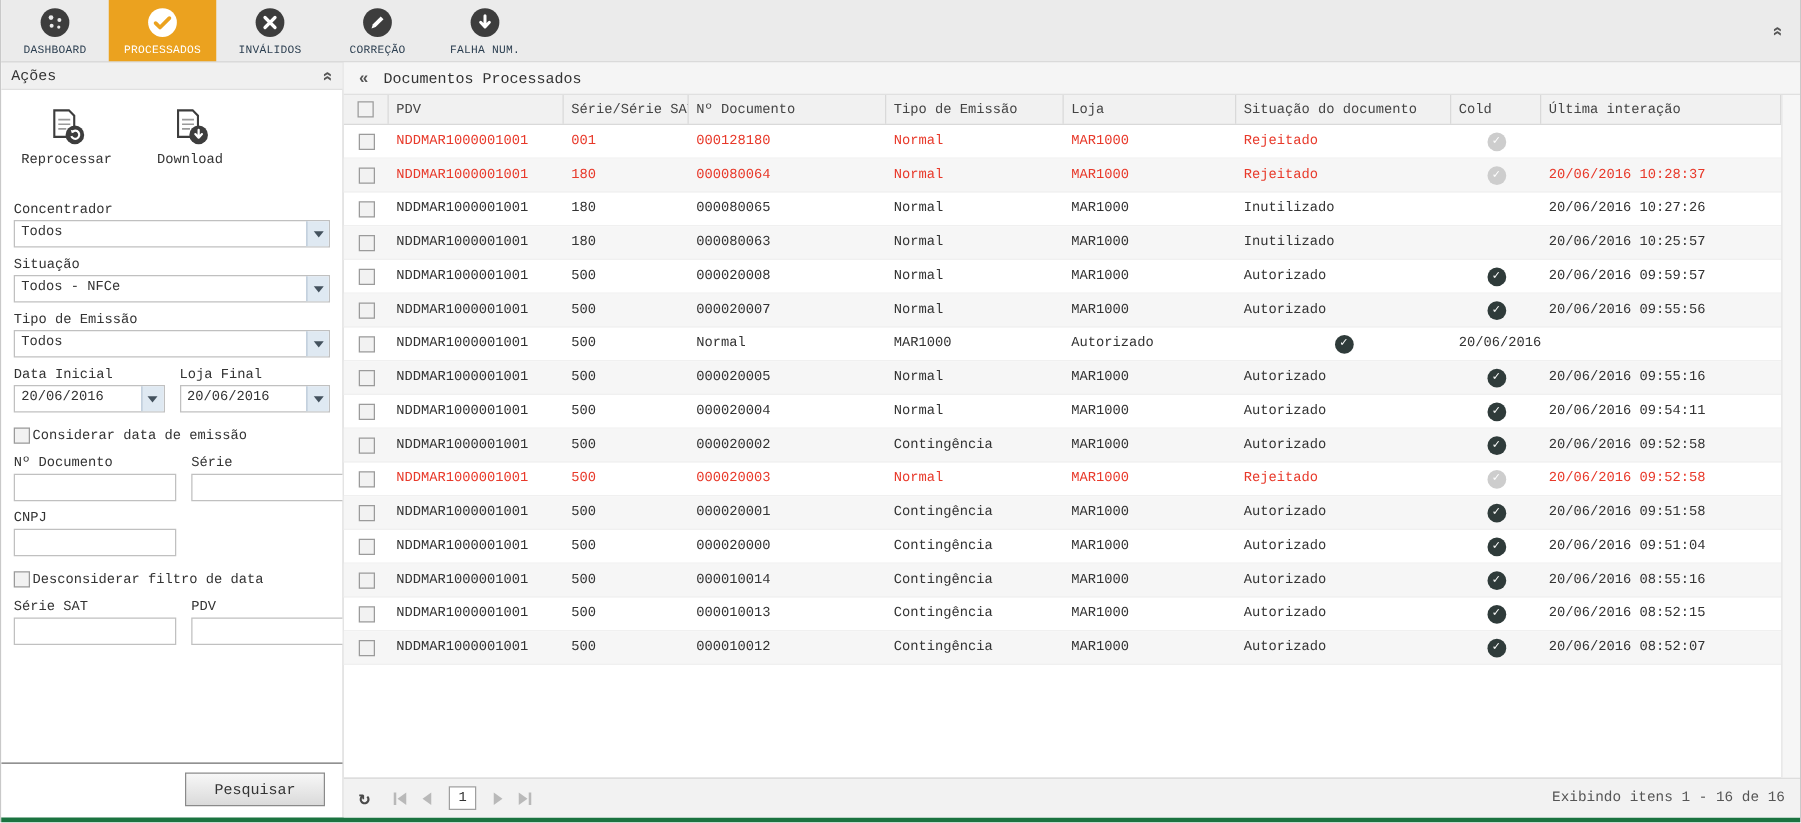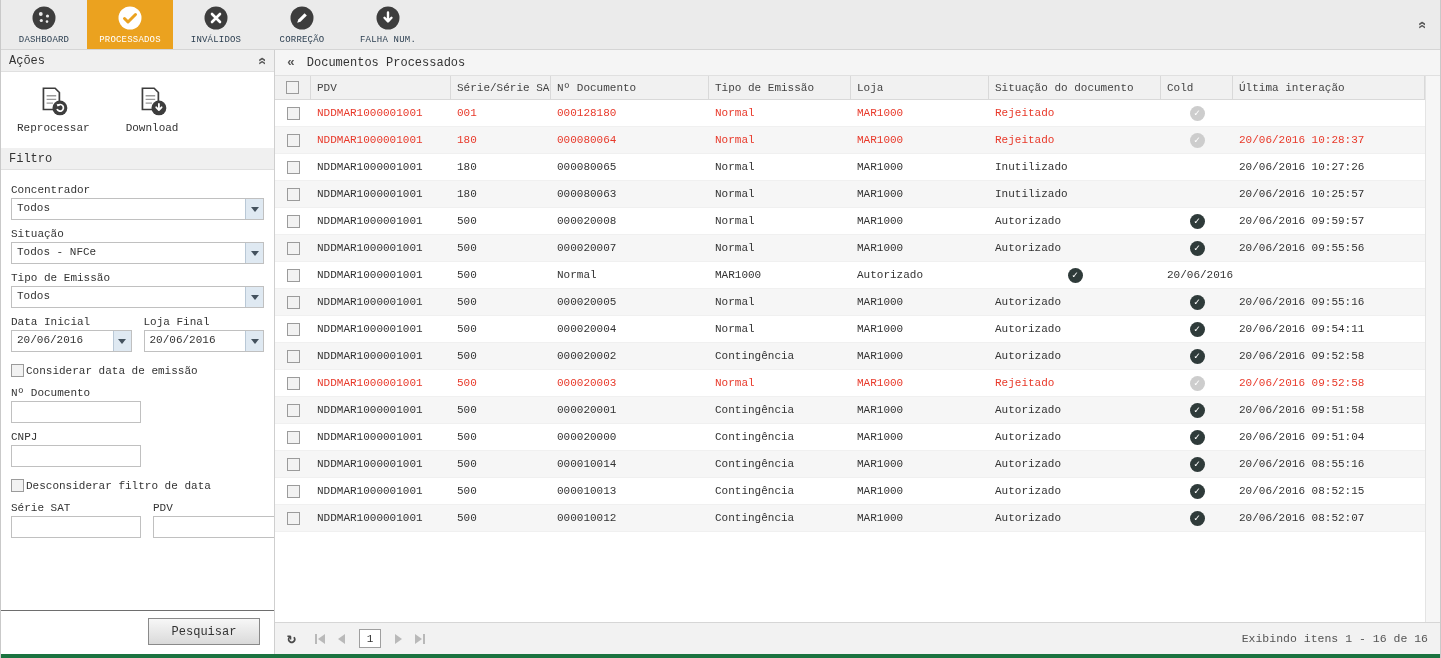--- a/index.html
+++ b/index.html
@@ -164,23 +164,20 @@
                 <path d="M7 4 h11 l4 4 v16 h-15 z" fill="#fff" stroke="#3d3d3d" stroke-width="1.6"></path>
                 <path d="M10 11 h9 M10 14.5 h9 M10 18 h6" stroke="#9a9a9a" stroke-width="1.3"></path>
                 <circle cx="22.5" cy="22.5" r="7" fill="#3d3d3d"></circle>
                 <path d="M22.5 18.8 V24 M20 21.9 l2.5 2.7 2.5-2.7" fill="none" stroke="#fff" stroke-width="1.7" stroke-linecap="round" stroke-linejoin="round"></path>
               </svg>
             </span>
           <span>Download</span>
         </div>
       </div>
 
-      <div class="panel-header">
-        <span>Filtro</span>
-      </div>
 
       <div class="filter-body">
         <div class="fld-label">Concentrador</div>
         <div class="select">
           <span class="val">Todos</span>
           <span class="dd">
               <span class="tri-down"></span>
             </span>
         </div>
 
@@ -222,20 +219,24 @@
         </div>
 
         <div class="chk-row">
           <span class="cbx"></span>
           <span>Considerar data de emissão</span>
         </div>
 
         <div class="pair">
           <div>
             <div class="fld-label">Nº Documento</div>
+            <input class="textbox" style="">
+          </div>
+          <div>
+            <div class="fld-label">Série</div>
             <input class="textbox" style="">
           </div>
         </div>
 
         <div class="fld-label">CNPJ</div>
         <input class="textbox" style="">
 
         <div class="chk-row">
           <span class="cbx"></span>
           <span>Desconsiderar filtro de data</span>

